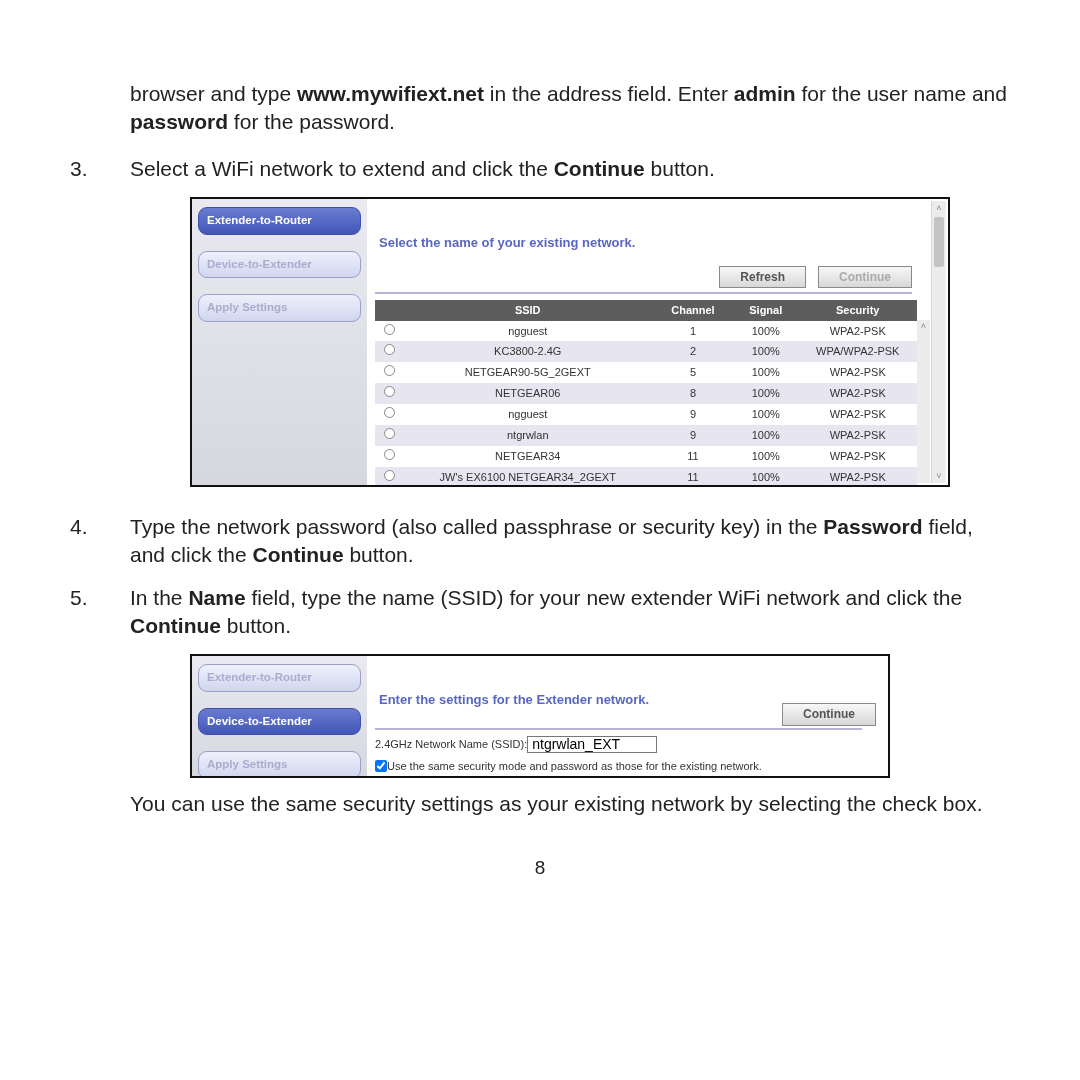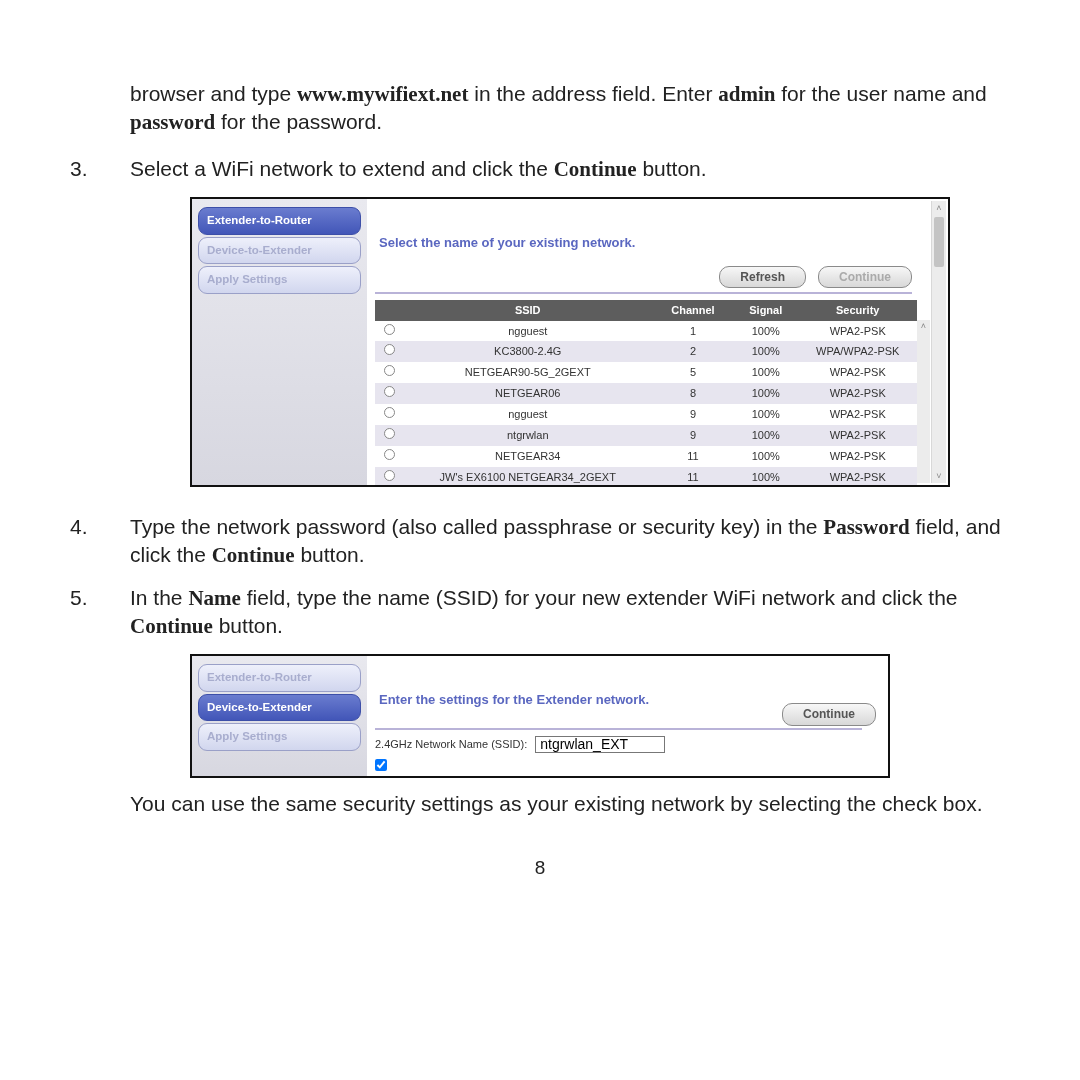--- a/index.html
+++ b/index.html
@@ -21,21 +21,21 @@
   ol.steps > li {
     display: flex;
     margin-bottom: 14px;
   }
   ol.steps > li .num {
     width: 60px;
     flex-shrink: 0;
     text-align: left;
   }
   ol.steps > li .body { flex: 1; }
-  b { font-weight: 700; font-family: Liberation Serif, serif; }
+  b { font-weight: 700; }
 
   
   .shot {
     border: 2px solid #111;
     margin: 14px 0 12px 60px;
     width: 760px;
     background: #fff;
     display: flex;
     font-size: 11px;
     position: relative;
@@ -44,21 +44,21 @@
   .shot1 { height: 290px; }
   .shot2 { height: 124px; width: 700px; }
 
   .side {
     width: 175px;
     flex-shrink: 0;
     background: linear-gradient(#e9e9ef,#d7d7e0);
     padding-top: 6px;
   }
   .pill {
-    margin: 2px 6px 2px 6px;
+    margin: 2px 6px 16px 6px;
     padding: 5px 8px;
     border-radius: 9px;
     font-weight: 700;
     font-size: 11.5px;
     border: 1px solid #9aa0c8;
     background: linear-gradient(#eef0fb,#d1d6ee);
     color: #a8adce;
   }
   .pill.active {
     background: linear-gradient(#6a7ccf,#4256b8);
@@ -80,21 +80,21 @@
   .btnrow {
     display: flex;
     justify-content: flex-end;
     gap: 12px;
     margin: 0 28px 6px 0;
     border-bottom: 2px solid #b9b3d8;
     padding-bottom: 4px;
   }
   .btn {
     border: 1px solid #8a8a8a;
-    border-radius: 10px;
+    border-radius: 0;
     padding: 2px 20px;
     font-weight: 700;
     font-size: 12px;
     background: linear-gradient(#f7f7f7,#d8d8d8);
     color: #555;
   }
   .btn.dim { color: #aaa; }
   table.net {
     width: 96%;
     border-collapse: collapse;
@@ -158,21 +158,21 @@
   .scroll-inner .arrow { position:absolute; left:0; right:0; height:12px; text-align:center; font-size:9px; color:#888; line-height:12px;}
   .scroll-inner .arrow.top{top:0;}
 
   
   .formline {
     font-size: 11px;
     color: #333;
     margin-top: 6px;
     display: flex;
     align-items: center;
-    gap: 8px;
+    gap: 0;
   }
   .formline input[type=text] {
     border: 1px solid #777;
     font-size: 14px;
     padding: 1px 4px;
     width: 130px;
     height: 17px;
   }
   .formline input[type=checkbox] {
     width: 12px; height: 12px;
@@ -322,20 +322,21 @@
             <div class="heading" style="margin-bottom:4px;">Enter the settings for the Extender network.</div>
             <div class="btn" style="margin-top:14px;margin-right:4px;">Continue</div>
           </div>
           <div class="sep2"></div>
           <div class="formline">
             <span>2.4GHz Network Name (SSID):</span>
             <input type="text" value="ntgrwlan_EXT" style="">
           </div>
           <div class="formline">
             <input type="checkbox" checked="" style="">
+            <span>Use the same security mode and password as those for the existing network.</span>
           </div>
         </div>
       </div>
 
       <p class="after-text" style="margin-left:0;">You can use the same security settings as your existing network by selecting the check box.</p>
     </div>
   </li>
 </ol>
 
 <div class="pageno">8</div>

